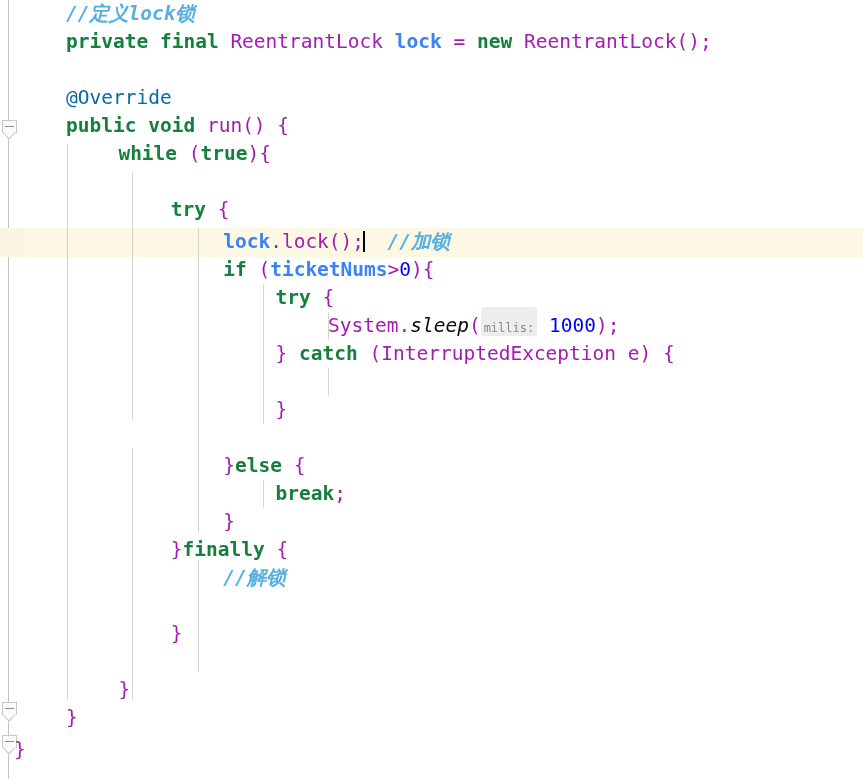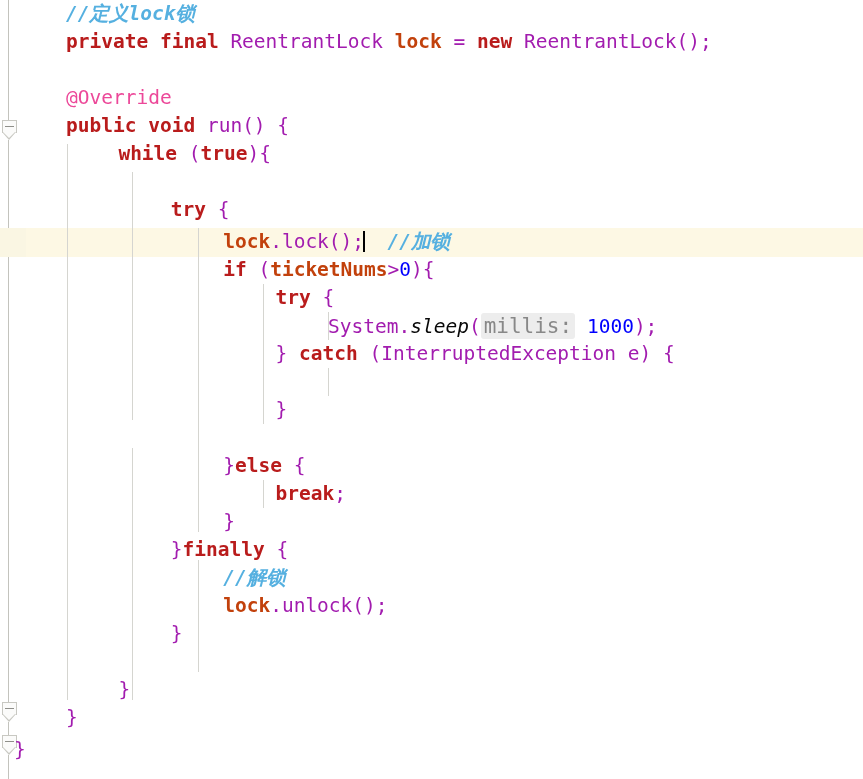--- a/index.html
+++ b/index.html
@@ -105,35 +105,35 @@
     left: 0;
     height: 28px;
     line-height: 28px;
     white-space: pre;
     font-size: 19.5px;
     letter-spacing: 0px;
     color: #000000;
   }
 
   
-  .kw       { color: #b91c1c; font-weight: bold; }
+  .kw       { color: #15803d; font-weight: bold; }
   .plain    { color: #a21caf; }
-  .field    { color: #c2410c; font-weight: bold; }
+  .field    { color: #3b82f6; font-weight: bold; }
   .static-f { color: #660e7a; font-weight: bold; font-style: italic; }
   .static-m { color: #080808; font-style: italic; }
   .num      { color: #0000ff; }
   .cmt      { color: #55b0e0; font-weight: bold; font-style: italic; }
-  .anno     { color: #ec4899; }
+  .anno     { color: #0369a1; }
 
   .hint {
     background: #ededed;
     color: #888888;
-    font-size: 21px;
+    font-size: 12px;
     border-radius: 3px;
-    padding: 1px 3px 1px 3px;
+    padding: 14px 3px 1px 3px;
     font-style: normal;
     font-weight: normal;
   }
 
   .caret {
     display: inline-block;
     width: 0;
     border-left: 2px solid #000000;
     height: 21px;
     vertical-align: -4px;
@@ -196,21 +196,20 @@
       <div class="code-line" style="top: 256px; left: 223.2px;"><span class="kw">if</span><span class="plain"> (</span><span class="field">ticketNums</span><span class="plain">&gt;</span><span class="num">0</span><span class="plain">){</span></div>
       <div class="code-line" style="top: 284px; left: 275.6px;"><span class="kw">try</span><span class="plain"> {</span></div>
       <div class="code-line" style="top: 312px; left: 328px;"><span class="plain">System.</span><span class="static-m">sleep</span><span class="plain">(</span><span class="hint">millis:</span><span class="plain"> </span><span class="num">1000</span><span class="plain">);</span></div>
       <div class="code-line" style="top: 340px; left: 275.6px;"><span class="plain">} </span><span class="kw">catch</span><span class="plain"> (InterruptedException e) {</span></div>
       <div class="code-line" style="top: 396px; left: 275.6px;"><span class="plain">}</span></div>
       <div class="code-line" style="top: 452px; left: 223.2px;"><span class="plain">}</span><span class="kw">else</span><span class="plain"> {</span></div>
       <div class="code-line" style="top: 480px; left: 275.6px;"><span class="kw">break</span><span class="plain">;</span></div>
       <div class="code-line" style="top: 508px; left: 223.2px;"><span class="plain">}</span></div>
       <div class="code-line" style="top: 536px; left: 170.8px;"><span class="plain">}</span><span class="kw">finally</span><span class="plain"> {</span></div>
       <div class="code-line" style="top: 564px; left: 223.2px;"><span class="cmt">//解锁</span></div>
-      <div class="code-line" style="top: 592px; left: 223.2px;"><span class="field">lock</span><span class="plain">.unlock();</span></div>
       <div class="code-line" style="top: 620px; left: 170.8px;"><span class="plain">}</span></div>
       <div class="code-line" style="top: 648px; left: 66px;"></div>
       <div class="code-line" style="top: 676px; left: 118.4px;"><span class="plain">}</span></div>
       <div class="code-line" style="top: 704px; left: 66px;"><span class="plain">}</span></div>
       <div class="code-line" style="top: 736px; left: 14px;"><span class="plain">}</span></div>
     </div>
 
 </div>
 
 </body></html>

